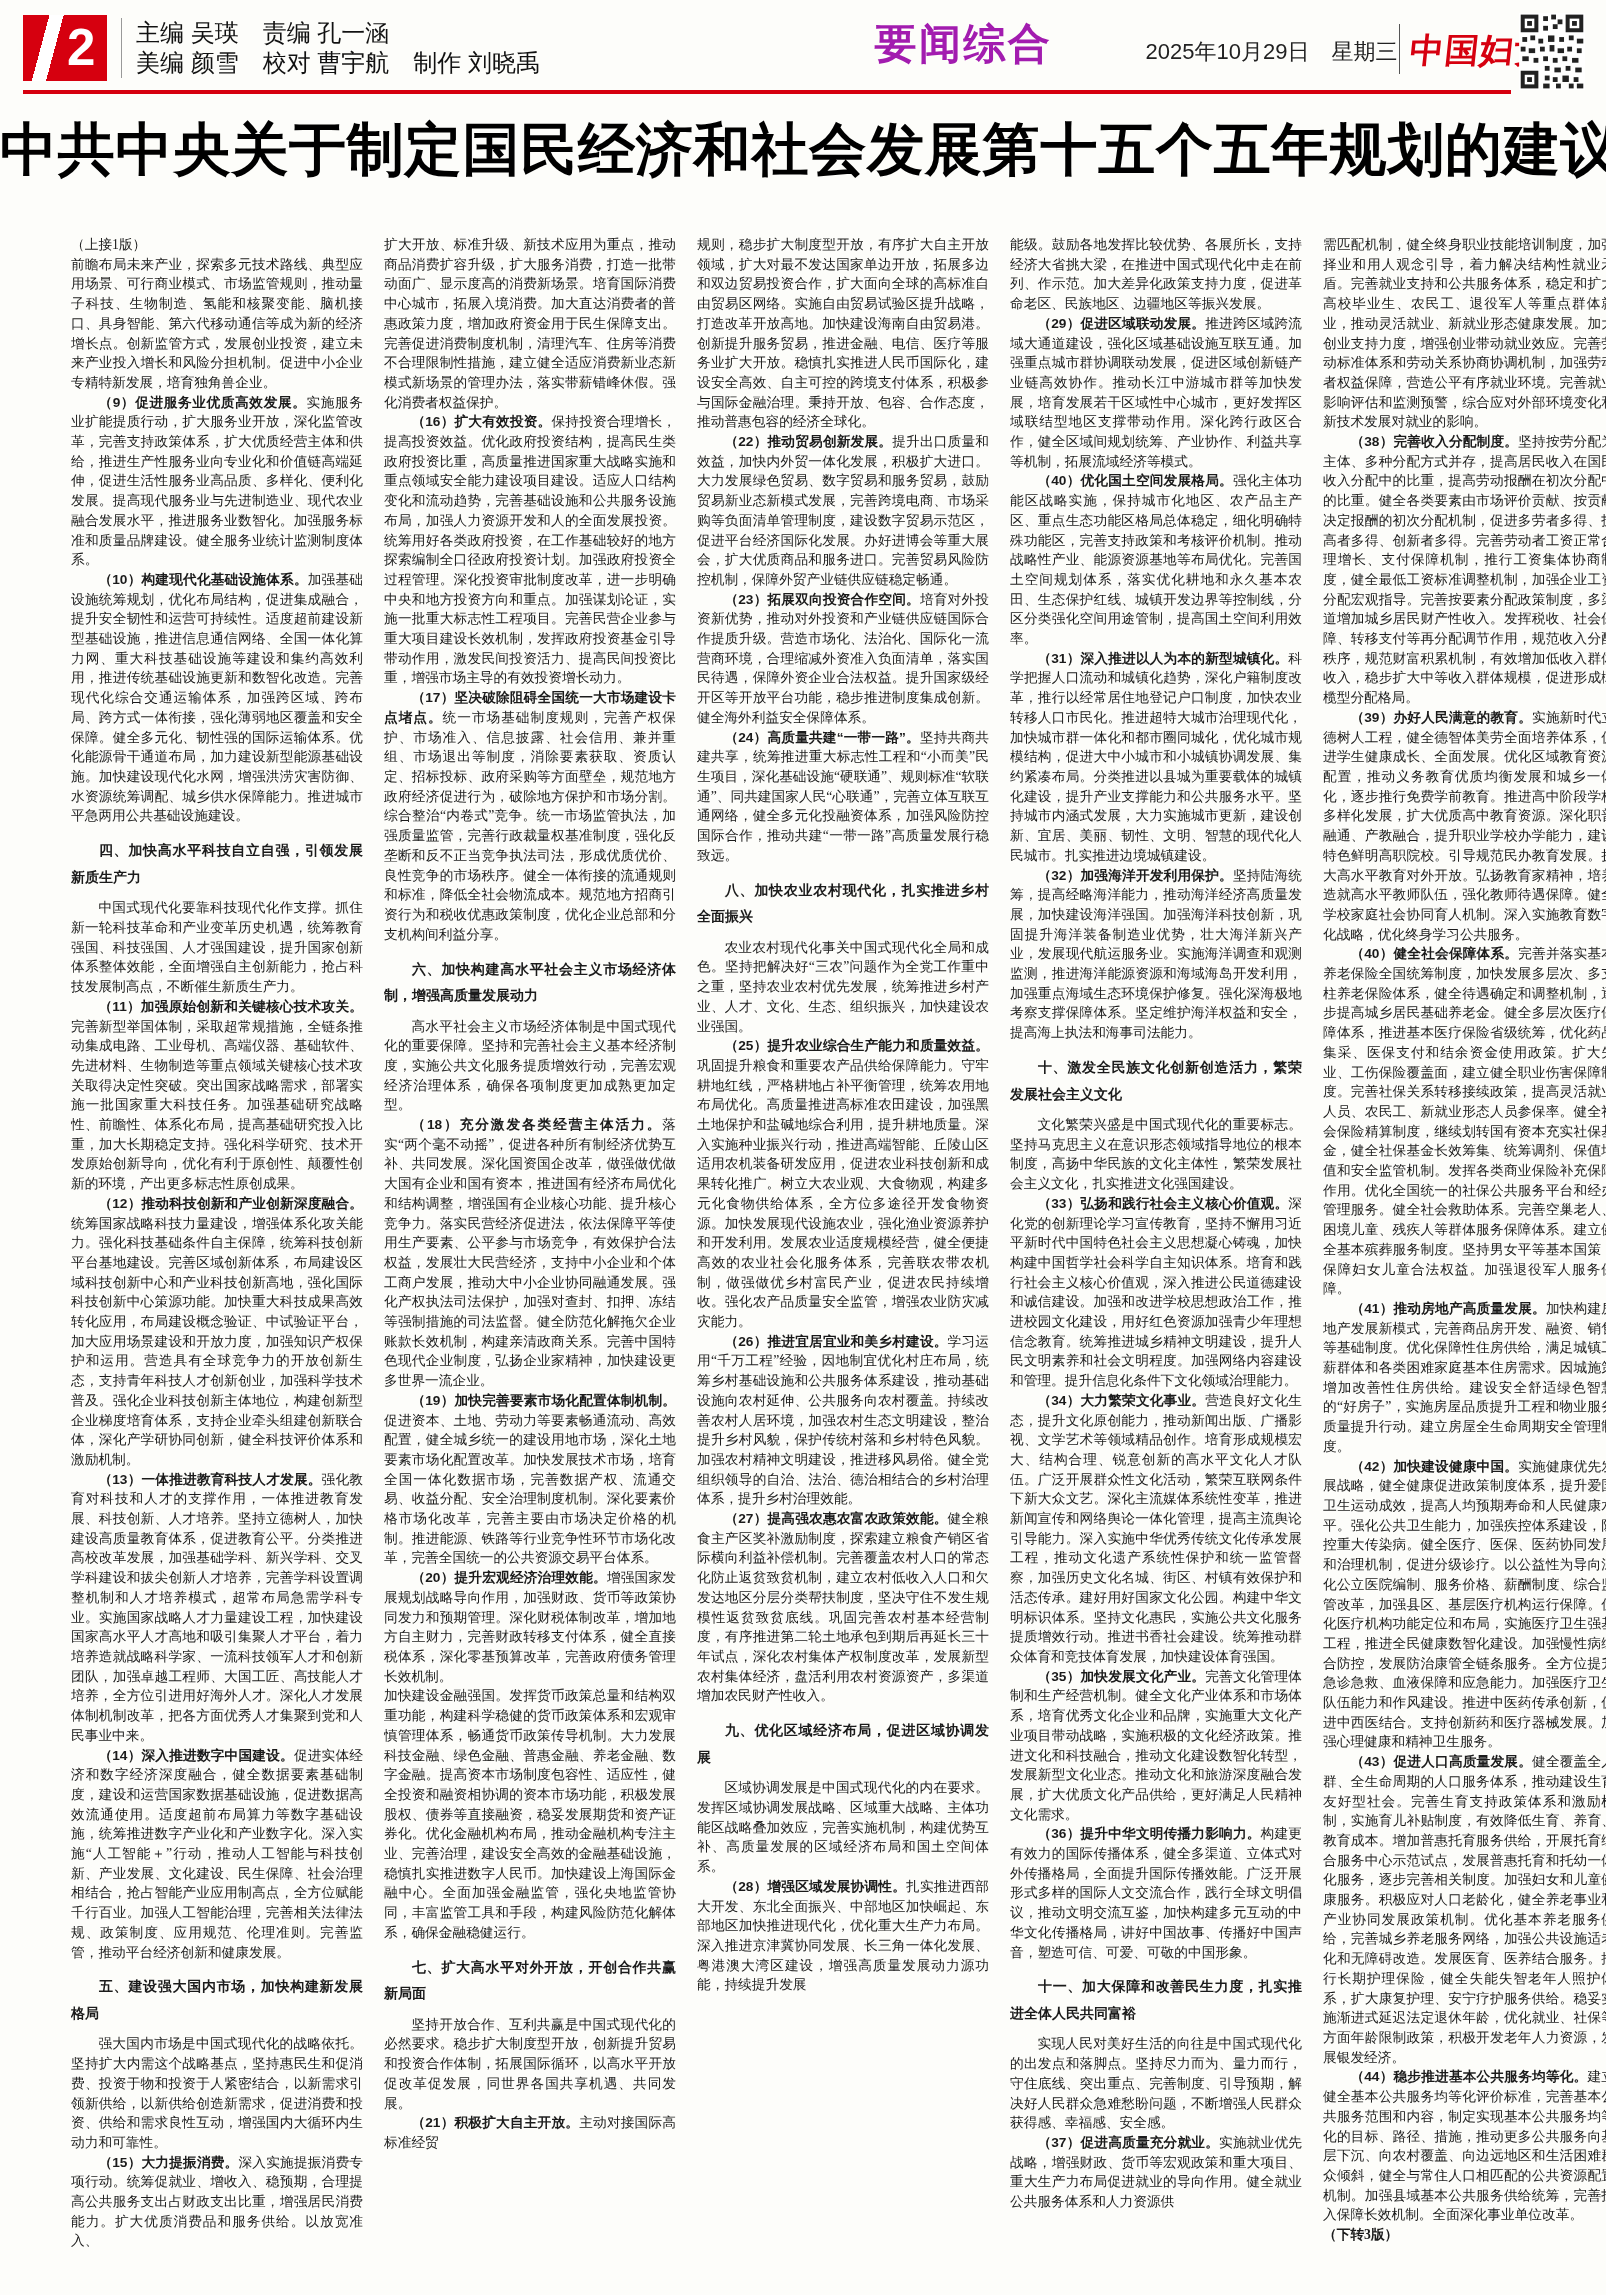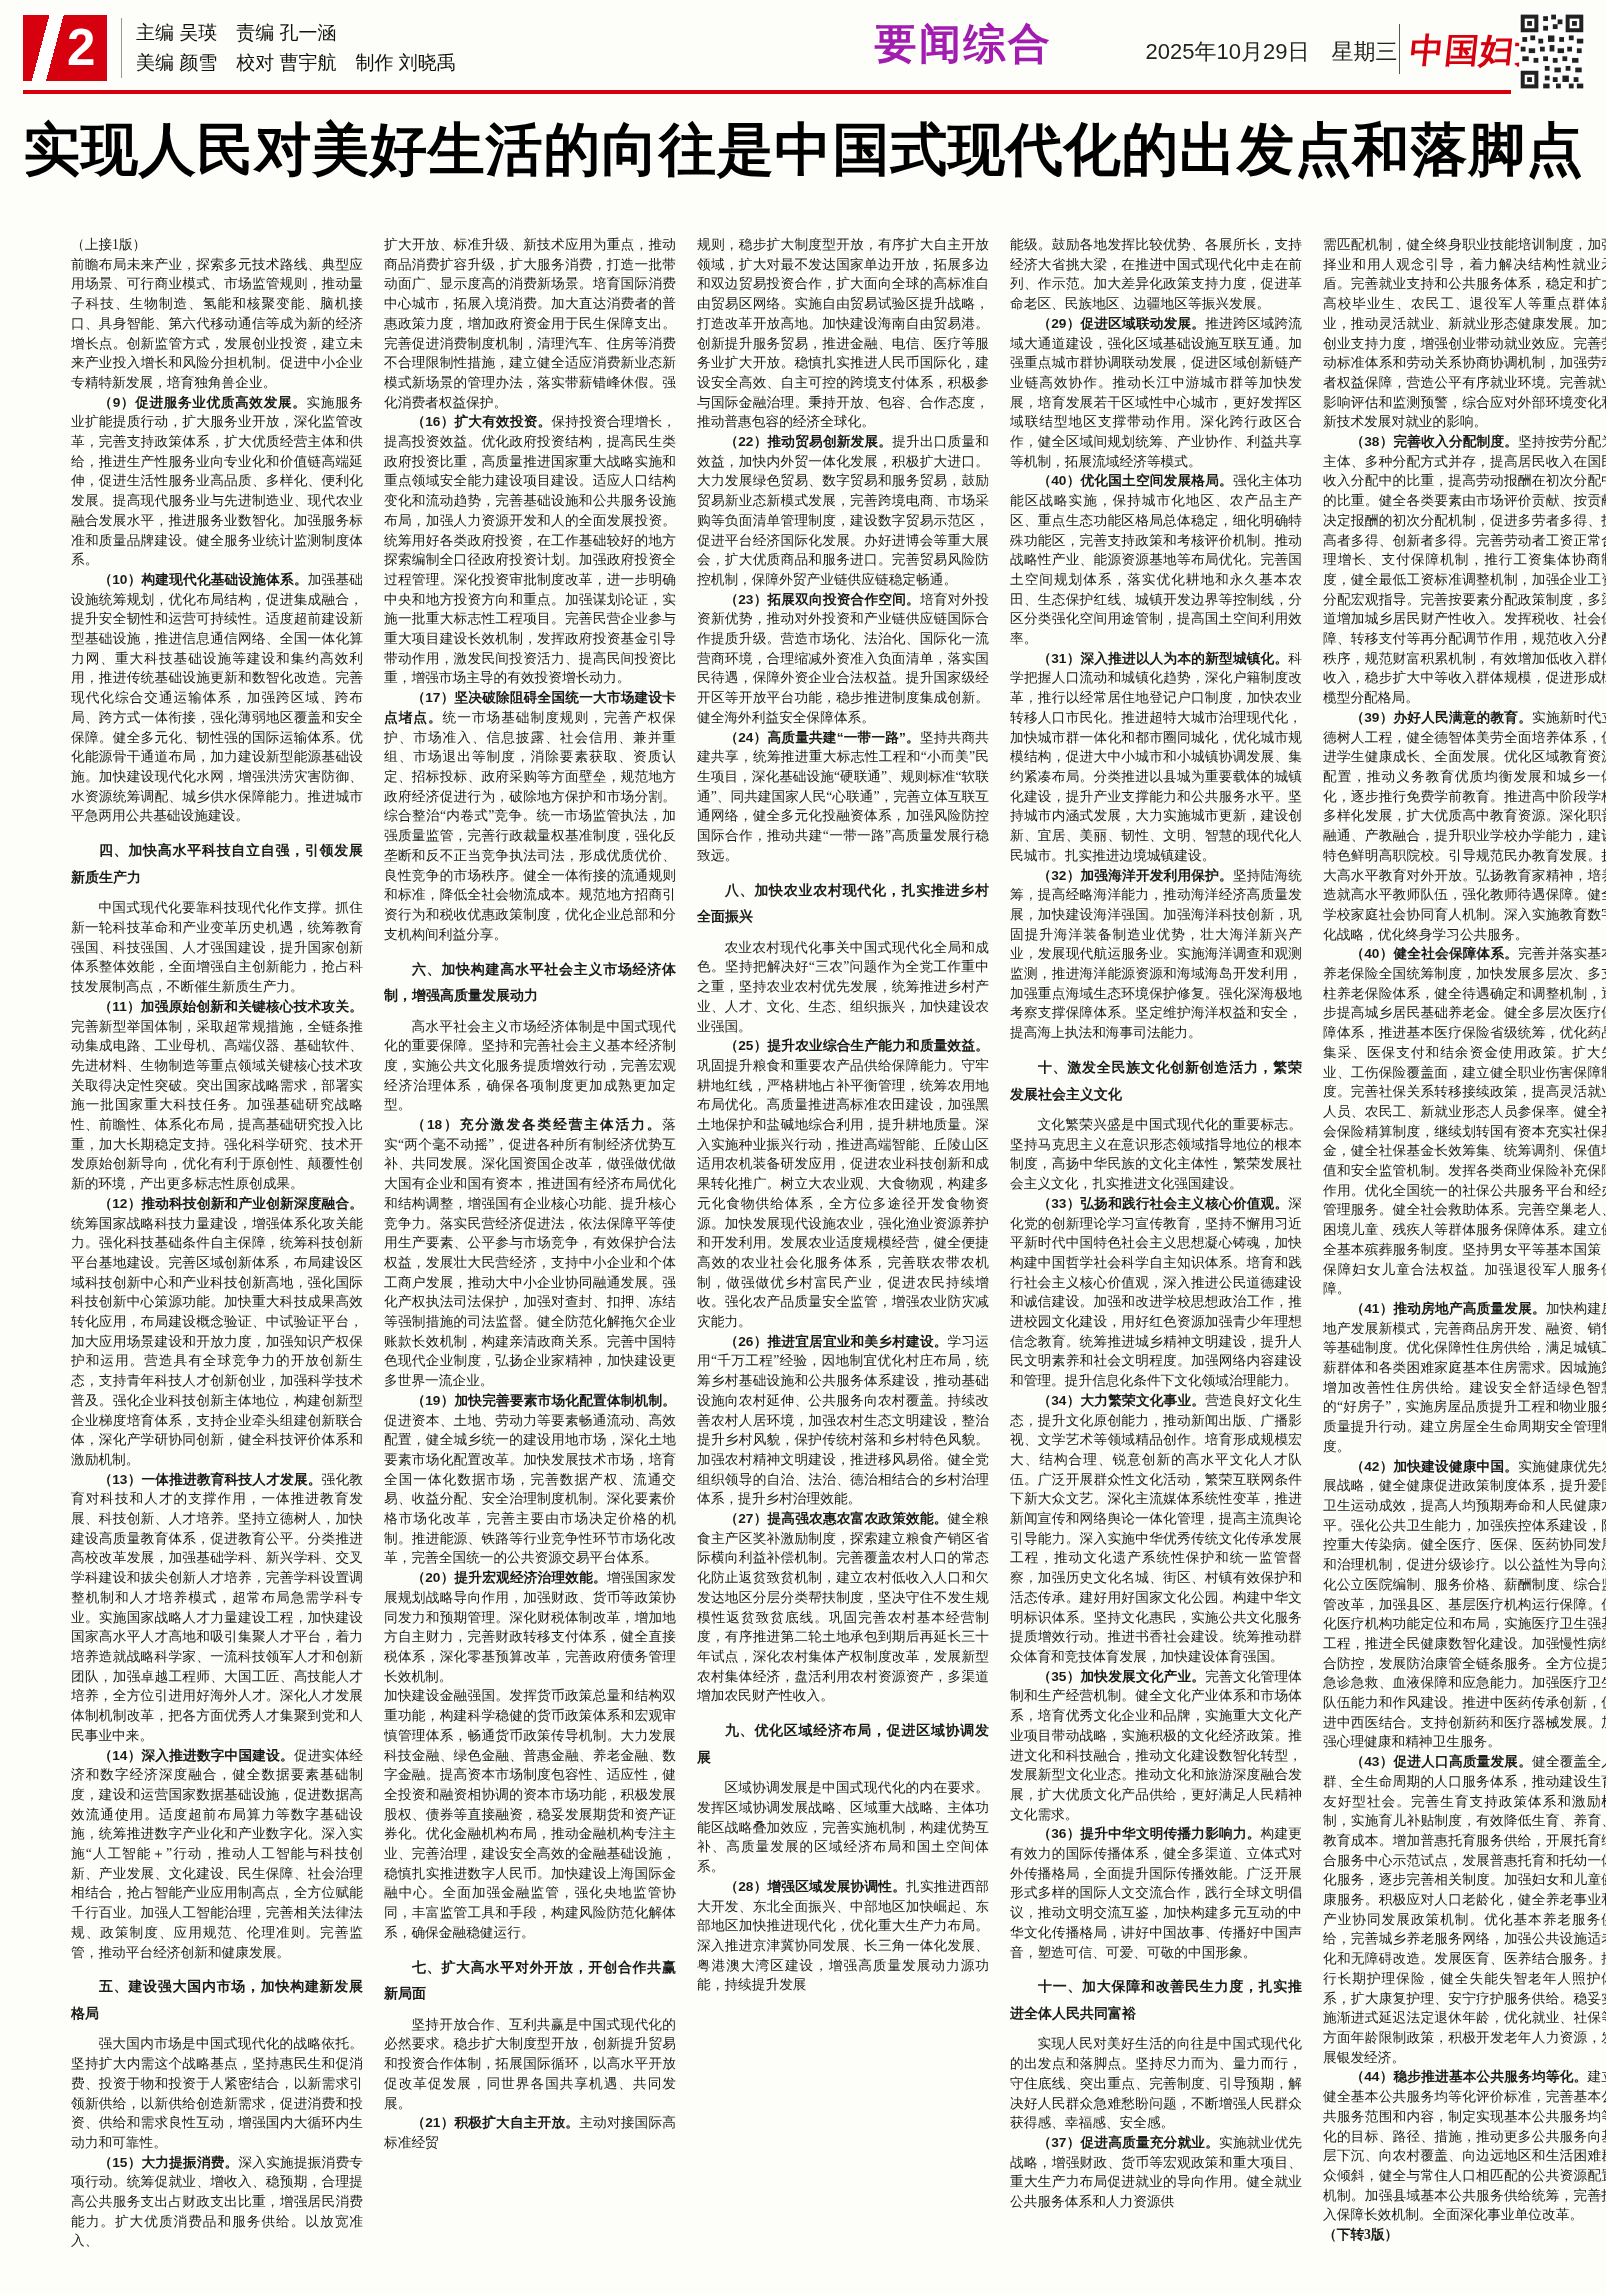--- a/index.html
+++ b/index.html
@@ -5,21 +5,21 @@
   html,body{margin:0;padding:0;background:#e8e8e4;}
   #page{position:relative;width:1607px;height:2295px;background:#fdfdfa;color:#1b1b1b;
     font-family:"Liberation Serif","DejaVu Serif",serif;overflow:hidden;}
   
   #mast{position:absolute;left:22.5px;top:13px;right:22.5px;height:77px;}
   .pagenum{position:absolute;left:0;top:1.6px;width:84px;height:66px;
     background:linear-gradient(105deg,#d6000f 0 26%,#ffffff 26% 40%,#d6000f 40% 100%);
     color:#fff;font-family:"Liberation Sans","DejaVu Sans",sans-serif;font-weight:900;
     font-size:51px;display:flex;align-items:center;justify-content:flex-end;padding-right:11.2px;box-sizing:border-box;}
   .eds{position:absolute;left:98px;top:4.8px;border-left:1.6px solid #999;padding-left:14.5px;
-    font-family:"Liberation Sans","DejaVu Sans",sans-serif;font-size:19px;line-height:30px;color:#111;}
+    font-family:"Liberation Sans","DejaVu Sans",sans-serif;font-size:24px;line-height:30px;color:#111;}
   .secname{position:absolute;left:852px;top:3.2px;color:#a21caf;font-weight:900;
     font-size:42px;letter-spacing:2.4px;font-family:"Liberation Serif","DejaVu Serif",serif;}
   .dateline{position:absolute;left:1123px;top:24px;font-size:22px;color:#222;
     font-family:"Liberation Sans","DejaVu Sans",sans-serif;}
   .vsep{position:absolute;left:1376px;top:11.2px;height:50px;width:1.6px;background:#555;}
   .paper{position:absolute;left:1387px;top:14.5px;color:#d6000f;font-weight:900;font-size:34px;
     transform:skewX(-6deg);letter-spacing:0.8px;}
   .qr{position:absolute;right:0;top:0;width:66px;height:77px;}
   .redrule{position:absolute;left:22.5px;top:90px;right:96px;height:4px;background:#d6000f;}
   
@@ -108,21 +108,21 @@
             <rect x="5" y="5" width="3" height="3"></rect>
             <rect x="33" y="5" width="3" height="3"></rect>
             <rect x="5" y="40" width="3" height="3"></rect>
           </g>
       </svg>
     </div>
   </div>
 
   <div class="redrule"></div>
 
-  <div id="headline">实现人民对美好生活的向往是中国式现代化的出发点和落脚点</div>
+  <div id="headline">中共中央关于制定国民经济和社会发展第十五个五年规划的建议</div>
 
   <div id="cols">
       <div class="col">
         <p class="para note">（上接1版）</p>
         <p class="para cont">前瞻布局未来产业，探索多元技术路线、典型应用场景、可行商业模式、市场监管规则，推动量子科技、生物制造、氢能和核聚变能、脑机接口、具身智能、第六代移动通信等成为新的经济增长点。创新监管方式，发展创业投资，建立未来产业投入增长和风险分担机制。促进中小企业专精特新发展，培育独角兽企业。</p>
         <p class="para"><b class="ld">（9）促进服务业优质高效发展。</b>实施服务业扩能提质行动，扩大服务业开放，深化监管改革，完善支持政策体系，扩大优质经营主体和供给，推进生产性服务业向专业化和价值链高端延伸，促进生活性服务业高品质、多样化、便利化发展。提高现代服务业与先进制造业、现代农业融合发展水平，推进服务业数智化。加强服务标准和质量品牌建设。健全服务业统计监测制度体系。</p>
         <p class="para"><b class="ld">（10）构建现代化基础设施体系。</b>加强基础设施统筹规划，优化布局结构，促进集成融合，提升安全韧性和运营可持续性。适度超前建设新型基础设施，推进信息通信网络、全国一体化算力网、重大科技基础设施等建设和集约高效利用，推进传统基础设施更新和数智化改造。完善现代化综合交通运输体系，加强跨区域、跨布局、跨方式一体衔接，强化薄弱地区覆盖和安全保障。健全多元化、韧性强的国际运输体系。优化能源骨干通道布局，加力建设新型能源基础设施。加快建设现代化水网，增强洪涝灾害防御、水资源统筹调配、城乡供水保障能力。推进城市平急两用公共基础设施建设。</p>
         <div class="sec-h">四、加快高水平科技自立自强，引领发展新质生产力</div>
         <p class="para">中国式现代化要靠科技现代化作支撑。抓住新一轮科技革命和产业变革历史机遇，统筹教育强国、科技强国、人才强国建设，提升国家创新体系整体效能，全面增强自主创新能力，抢占科技发展制高点，不断催生新质生产力。</p>
         <p class="para"><b class="ld">（11）加强原始创新和关键核心技术攻关。</b>完善新型举国体制，采取超常规措施，全链条推动集成电路、工业母机、高端仪器、基础软件、先进材料、生物制造等重点领域关键核心技术攻关取得决定性突破。突出国家战略需求，部署实施一批国家重大科技任务。加强基础研究战略性、前瞻性、体系化布局，提高基础研究投入比重，加大长期稳定支持。强化科学研究、技术开发原始创新导向，优化有利于原创性、颠覆性创新的环境，产出更多标志性原创成果。</p>

